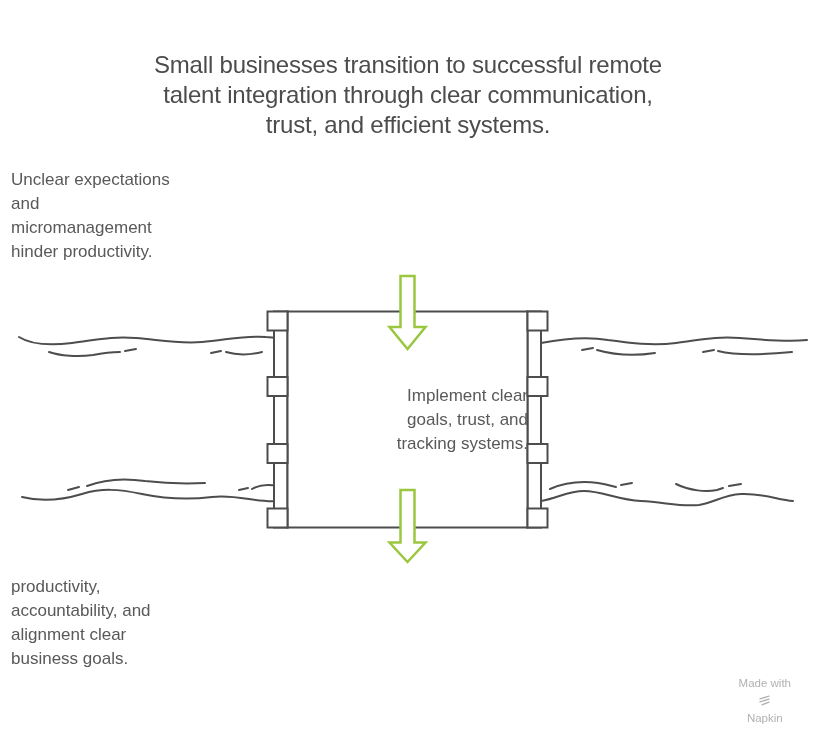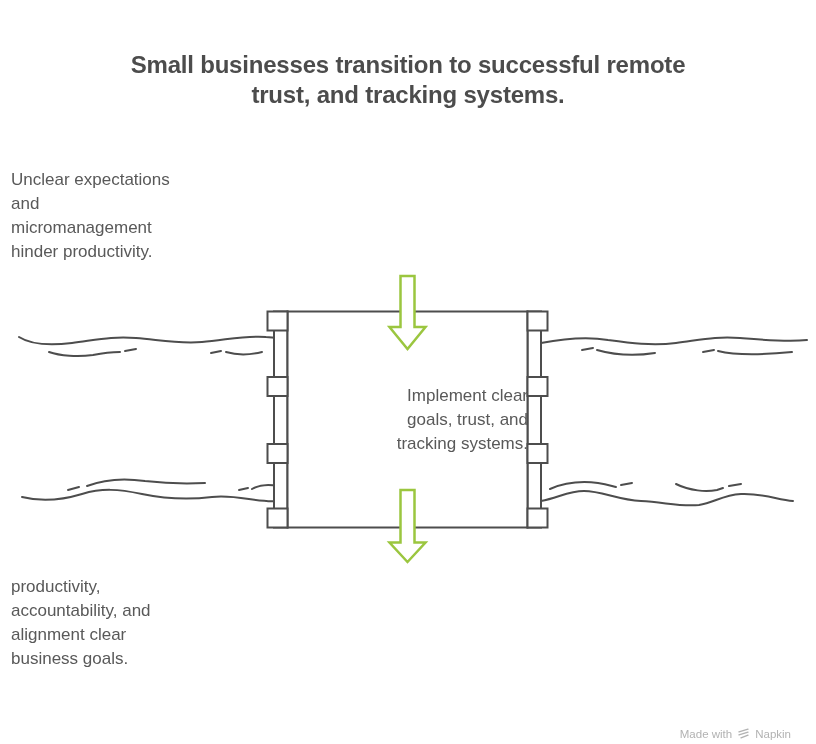--- a/index.html
+++ b/index.html
@@ -6,35 +6,35 @@
   .canvas{
     position:relative;width:816px;height:744px;background:#ffffff;
     font-family:"Liberation Sans",sans-serif;overflow:hidden;
   }
   svg.art{position:absolute;left:0;top:0;}
   .wave{fill:none;stroke:#4d4d4d;stroke-width:2;stroke-linecap:round;}
   .boxline{fill:#ffffff;stroke:#4d4d4d;stroke-width:2;}
   .green-arrow{fill:#ffffff;stroke:#9bc63f;stroke-width:2.5;stroke-linejoin:miter;}
   .title{
     position:absolute;top:50px;left:0;width:816px;text-align:center;
-    font-size:24px;line-height:30px;font-weight:700;color:#4c4c4c;letter-spacing:-0.2px;
+    font-size:24px;line-height:30px;font-weight:400;color:#4c4c4c;letter-spacing:-0.2px;
   }
   .label{
     position:absolute;left:11px;width:816px;text-align:left;
     font-size:17px;line-height:24px;color:#595959;
   }
   .problem{top:168px;}
   .outcome{top:575px;}
   .boxtext{
     position:absolute;left:288px;top:384px;width:240px;text-align:right;
     font-size:17px;line-height:24px;color:#595959;
   }
   .watermark{
-    position:absolute;right:25px;bottom:4px;display:flex;align-items:center;gap:5px;
-    font-size:11.5px;color:#b2b2b2;cursor:pointer;
+    position:absolute;right:25px;bottom:20px;display:flex;align-items:center;gap:5px;
+    font-size:11.5px;color:#b2b2b2;cursor:pointer;flex-direction:column;
   }
   .watermark svg{display:block;}
 </style>
 </head>
 <body>
 
 <div class="canvas">
 
   <svg class="art" width="816" height="744" viewBox="0 0 816 744">
 
@@ -87,21 +87,22 @@
         <rect class="boxline" x="527.5" y="508.5" width="20" height="19"></rect>
       </g>
     </g>
 
     <path class="green-arrow" d="M400.5,276 L414.5,276 L414.5,327 L425.5,327 L407.5,349 L389.5,327 L400.5,327 Z"></path>
     <path class="green-arrow" d="M400.5,490 L414.5,490 L414.5,542.5 L425.5,542.5 L407.5,562 L389.5,542.5 L400.5,542.5 Z"></path>
   </svg>
 
   <div class="title">
     <div>Small businesses transition to successful remote</div>
-    <div>trust, and tracking systems.</div>
+    <div>talent integration through clear communication,</div>
+    <div>trust, and efficient systems.</div>
   </div>
 
   <div class="label problem">
     <div>Unclear expectations</div>
     <div>and</div>
     <div>micromanagement</div>
     <div>hinder productivity.</div>
   </div>
 
   <div class="boxtext">

